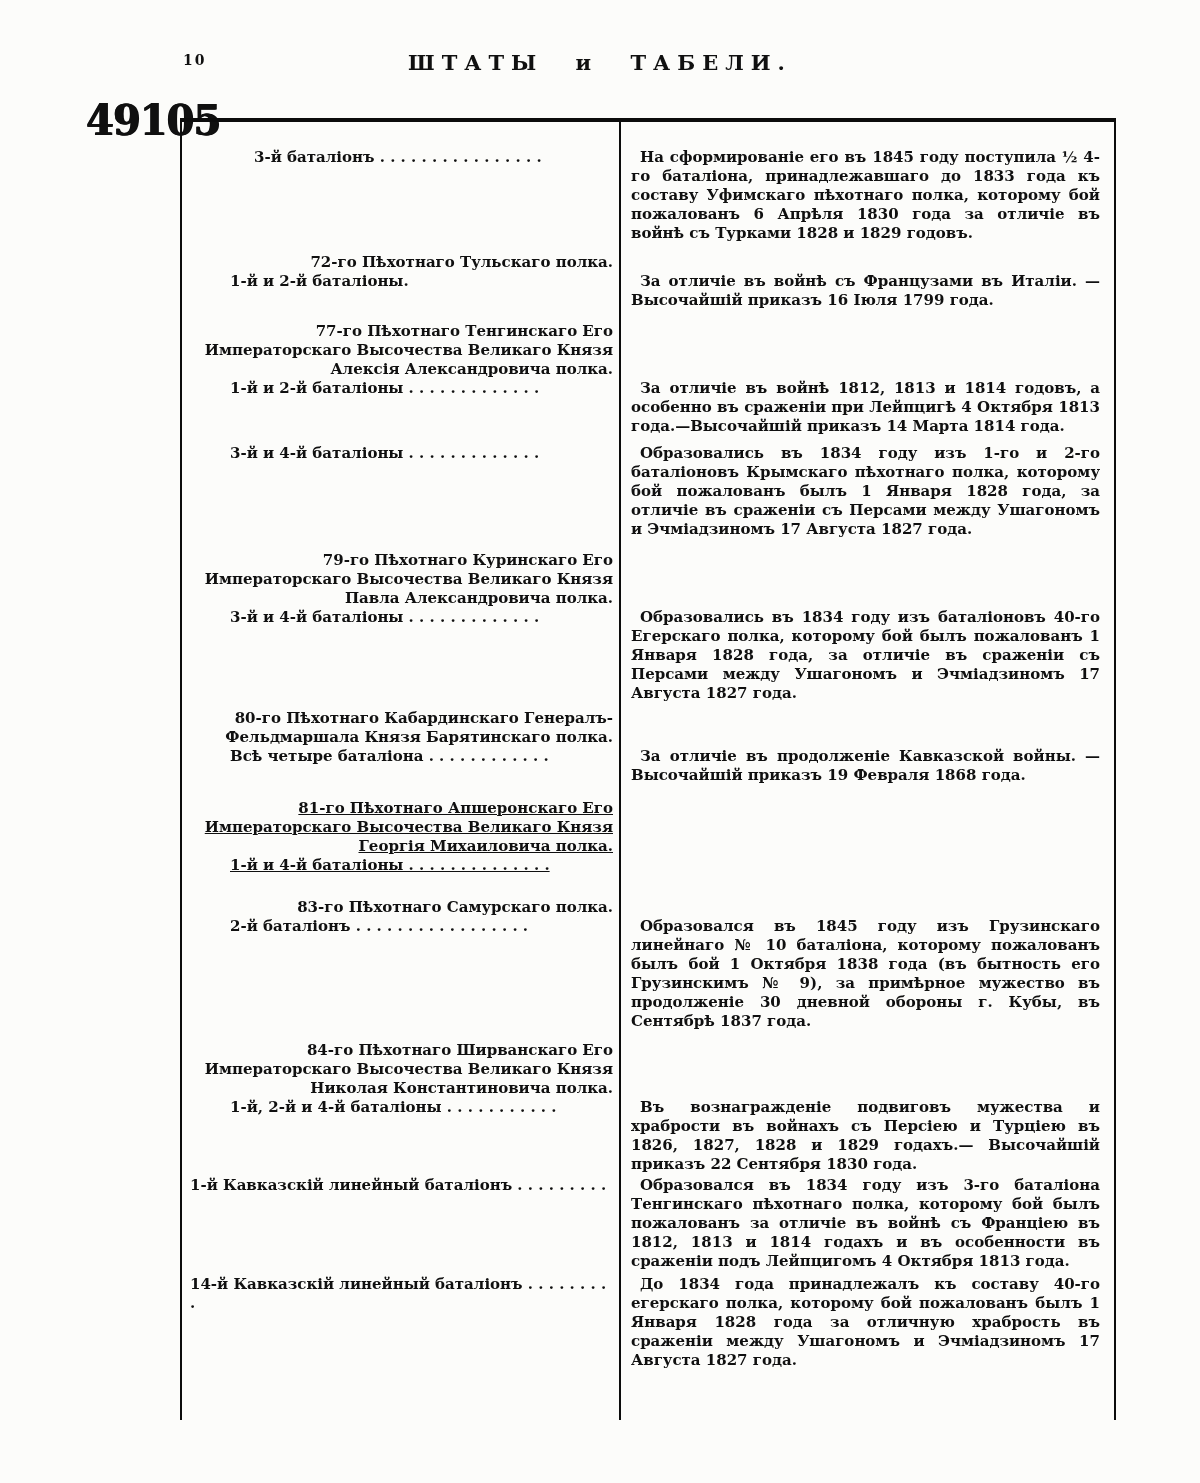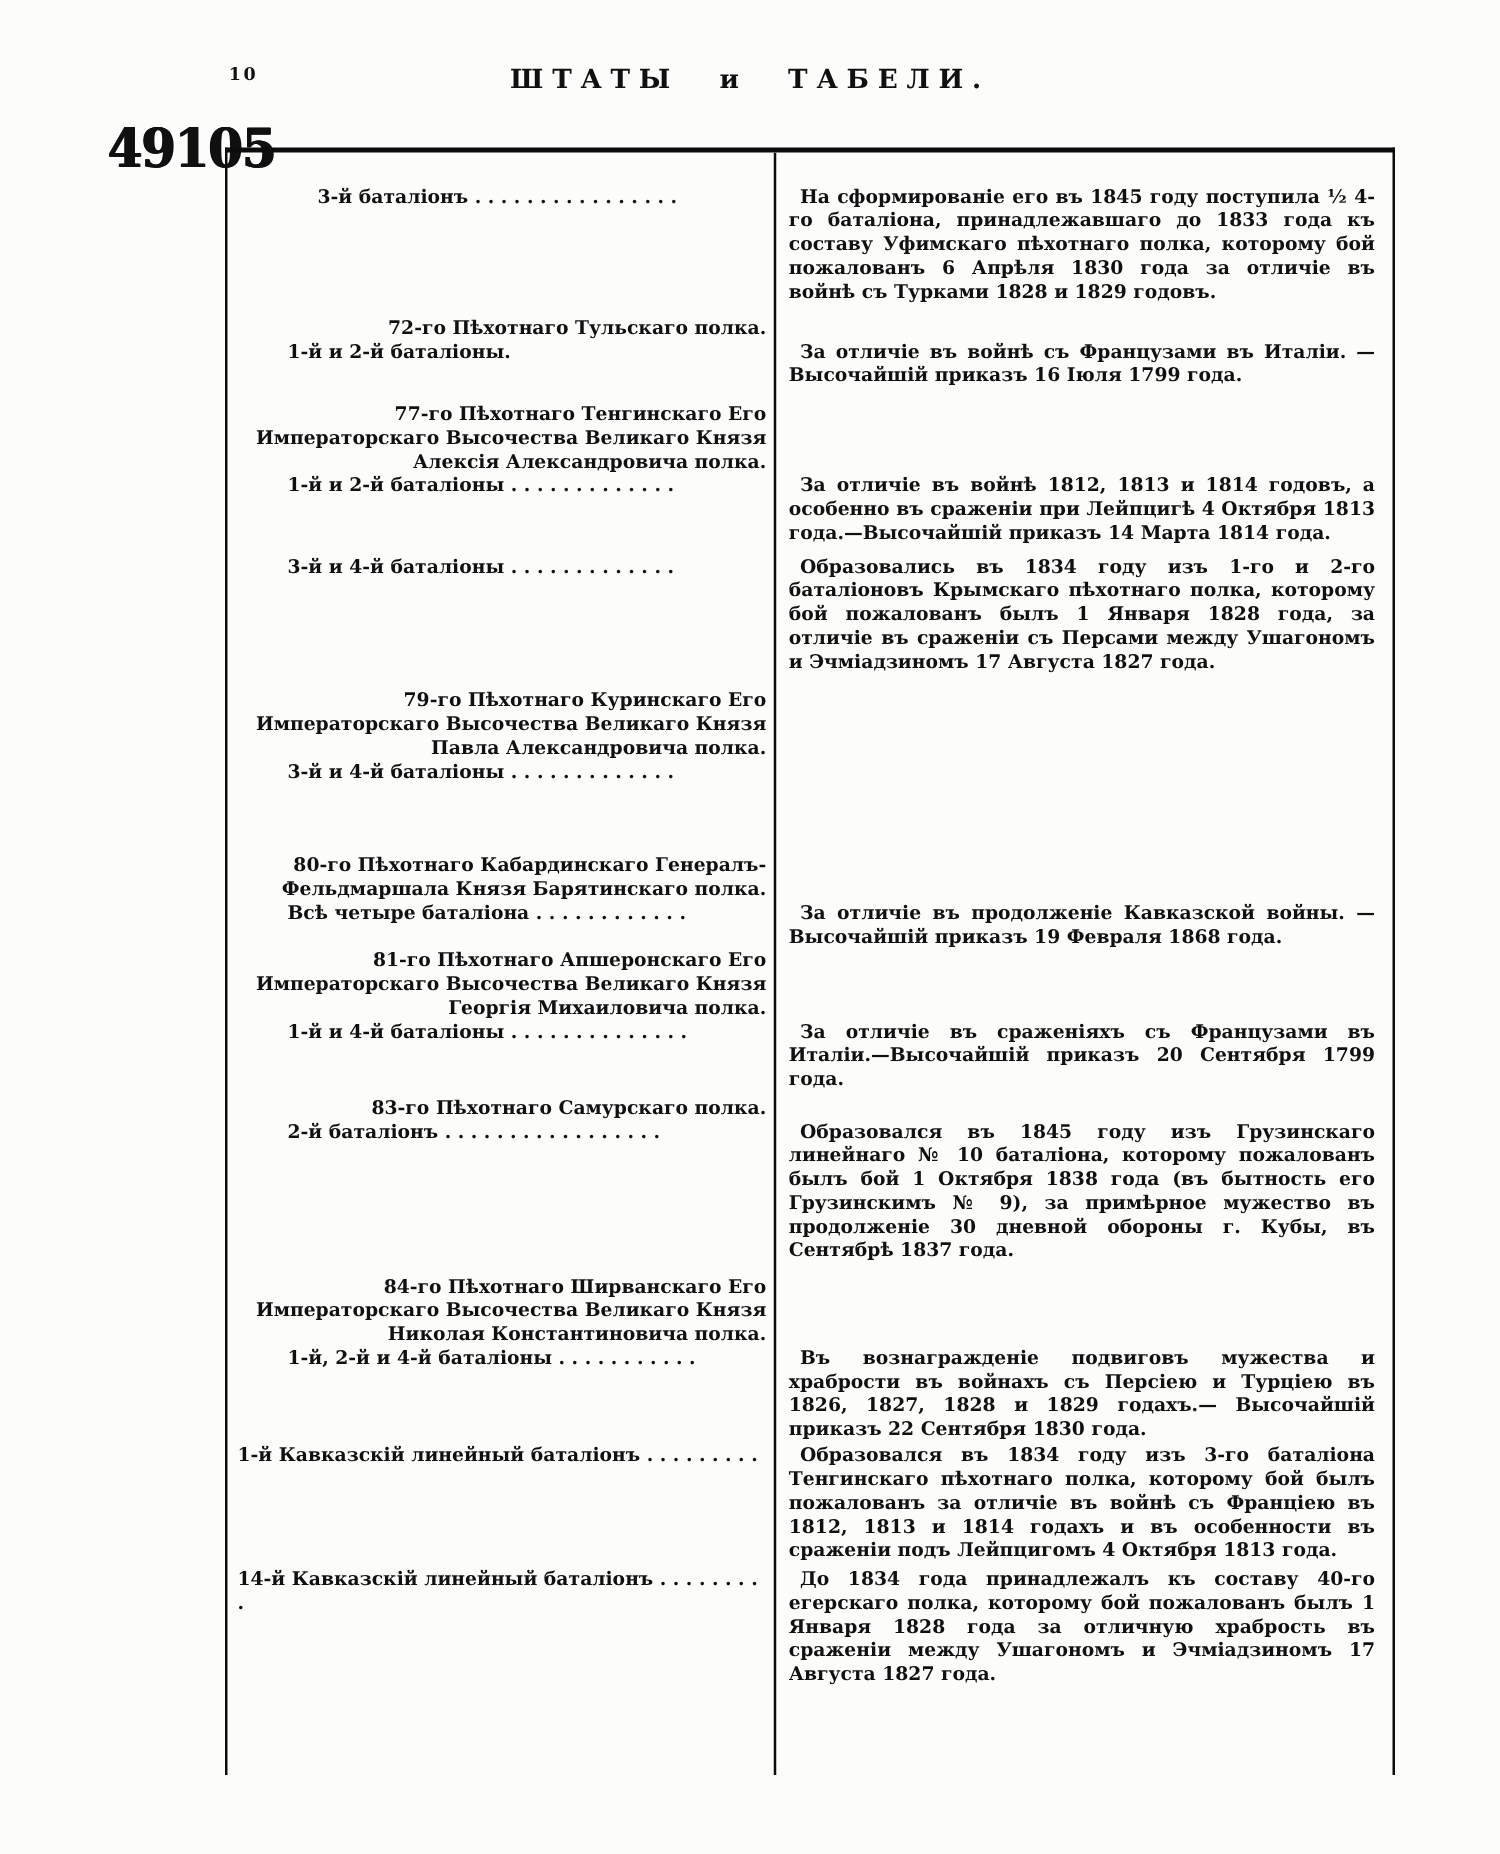--- a/index.html
+++ b/index.html
@@ -56,21 +56,21 @@
   .ofs1 .basis{padding-top:19px;}
   .ofs2 .basis{padding-top:38px;}
   .ofs3 .basis{padding-top:57px;}
   
   .r1{margin-top:26px;min-height:76px;}
   .r2{margin-top:10px;min-height:48px;}
   .r3{margin-top:12px;min-height:114px;}
   .r4{margin-top:8px;min-height:80px;}
   .r5{margin-top:12px;min-height:126px;}
   .r6{margin-top:6px;min-height:76px;}
-  .r7{min-height:95px;}
+  .r7{margin-top:14px;min-height:95px;text-decoration:underline;}
   .r8{margin-top:4px;min-height:114px;}
   .r9{margin-top:10px;min-height:114px;}
   .r10{margin-top:2px;min-height:91px;}
   .r11{margin-top:4px;min-height:72px;}
 </style>
 </head>
 <body>
 
 <div class="page-number">10</div>
 <div class="page-title">ШТАТЫ и ТАБЕЛИ.</div>
@@ -120,39 +120,39 @@
       <div class="rcell">
         <div class="basis">Образовались въ 1834 году изъ 1-го и 2-го баталіоновъ Крымскаго пѣхотнаго полка, которому бой пожалованъ былъ 1 Января 1828 года, за отличіе въ сраженіи съ Персами между Ушагономъ и Эчміадзиномъ 17 Августа 1827 года.</div>
       </div>
     </div>
 
     <div class="row r5 ind1 ofs3">
       <div class="lcell">
         <div class="heading">79-го Пѣхотнаго Куринскаго Его Императорскаго Высочества Великаго Князя Павла Александровича полка.</div>
         <div class="entry">3-й и 4-й баталіоны . . . . . . . . . . . . .</div>
       </div>
+      <div class="rcell">
+        <div class="basis">Образовались въ 1834 году изъ баталіоновъ 40-го Егерскаго полка, которому бой былъ пожалованъ 1 Января 1828 года, за отличіе въ сраженіи съ Персами между Ушагономъ и Эчміадзиномъ 17 Августа 1827 года.</div>
+      </div>
     </div>
 
     <div class="row r6 ind1 ofs2">
       <div class="lcell">
         <div class="heading">80-го Пѣхотнаго Кабардинскаго Генералъ-Фельдмаршала Князя Барятинскаго полка.</div>
         <div class="entry">Всѣ четыре баталіона . . . . . . . . . . . .</div>
       </div>
       <div class="rcell">
         <div class="basis">За отличіе въ продолженіе Кавказской войны. — Высочайшій приказъ 19 Февраля 1868 года.</div>
       </div>
     </div>
 
     <div class="row r7 ind1 ofs3">
       <div class="lcell">
         <div class="heading">81-го Пѣхотнаго Апшеронскаго Его Императорскаго Высочества Великаго Князя Георгія Михаиловича полка.</div>
         <div class="entry">1-й и 4-й баталіоны . . . . . . . . . . . . . .</div>
-      </div>
-      <div class="rcell">
-        <div class="basis">За отличіе въ сраженіяхъ съ Французами въ Италіи.—Высочайшій приказъ 20 Сентября 1799 года.</div>
       </div>
     </div>
 
     <div class="row r8 ind1 ofs1">
       <div class="lcell">
         <div class="heading">83-го Пѣхотнаго Самурскаго полка.</div>
         <div class="entry">2-й баталіонъ . . . . . . . . . . . . . . . . .</div>
       </div>
       <div class="rcell">
         <div class="basis">Образовался въ 1845 году изъ Грузинскаго линейнаго № 10 баталіона, которому пожалованъ былъ бой 1 Октября 1838 года (въ бытность его Грузинскимъ № 9), за примѣрное мужество въ продолженіе 30 дневной обороны г. Кубы, въ Сентябрѣ 1837 года.</div>

